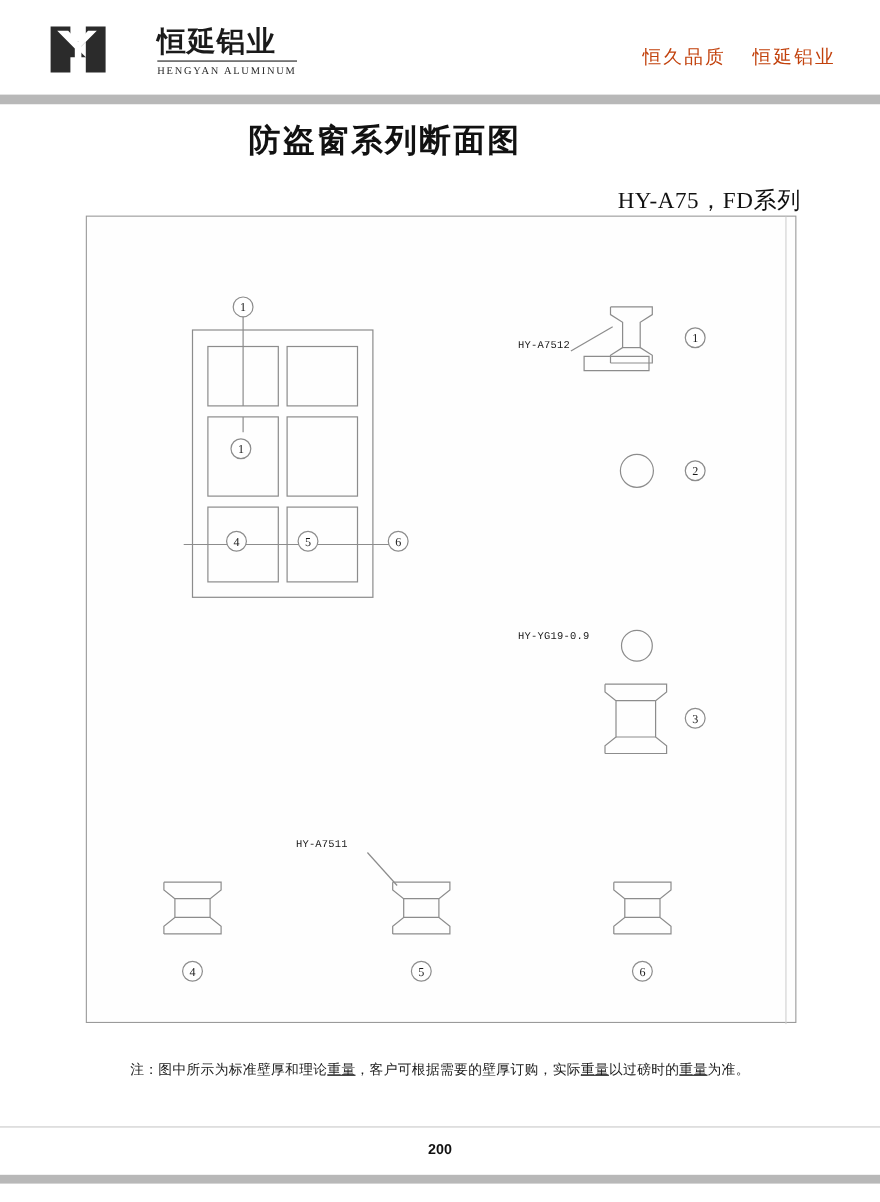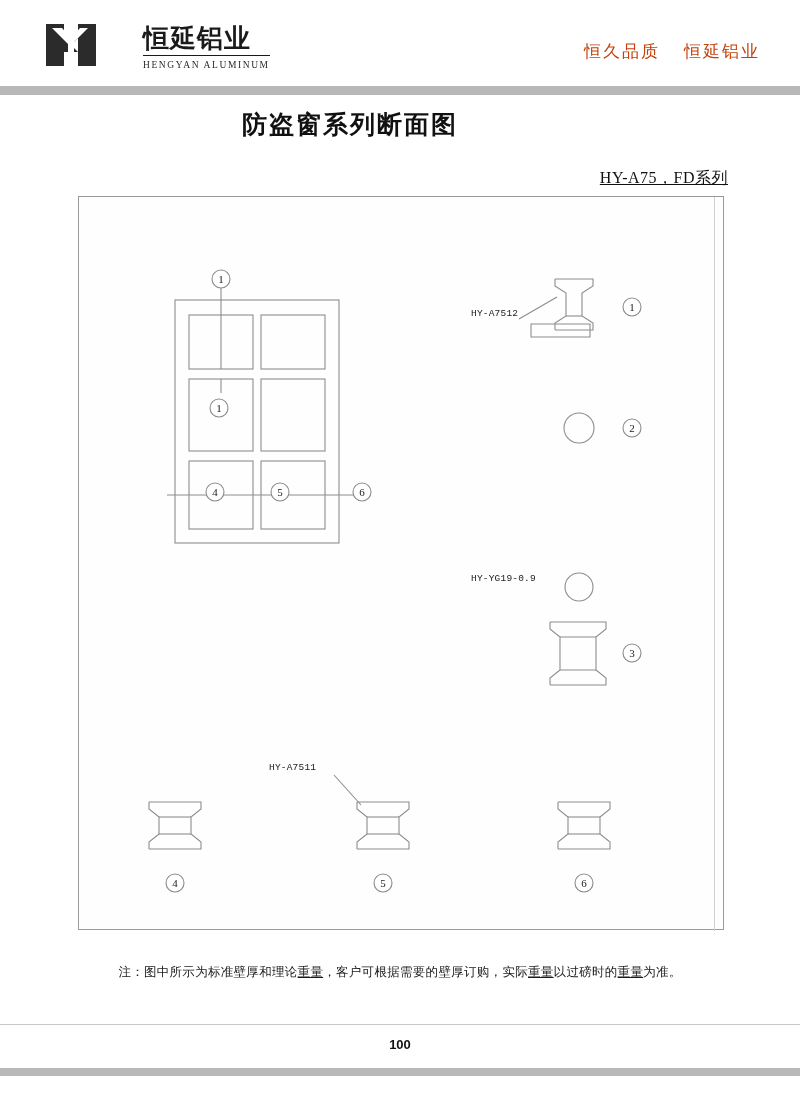--- a/index.html
+++ b/index.html
@@ -94,37 +94,36 @@
   }
 
   
   .page-title {
     position: absolute;
     left: 0;
     top: 108px;
     width: 700px;
     text-align: center;
     font-family: "DejaVu Sans", sans-serif;
-    font-size: 25px;
+    font-size: 29px;
     font-weight: bold;
     letter-spacing: 2px;
     color: #111;
   }
 
   
   .series-label {
     position: absolute;
     right: 72px;
     top: 168px;
     font-family: "Liberation Serif", serif;
-    font-size: 16px;
+    font-size: 21px;
     color: #111;
     letter-spacing: 0.5px;
     white-space: nowrap;
-    text-decoration: underline;
   }
 
   
   .drawing-frame {
     position: absolute;
     left: 78px;
     top: 196px;
     width: 646px;
     height: 734px;
     border: 1px solid #9a9a9a;
@@ -330,14 +329,14 @@
 
     </g>
   </svg>
 </div>
 
 <div class="note">
   <span>注：图中所示为标准壁厚和理论</span><u>重量</u><span>，客户可根据需要的壁厚订购，实际</span><u>重量</u><span>以过磅时的</span><u>重量</u><span>为准。</span>
 </div>
 
 <div class="footer-rule"></div>
-<div class="page-number">100</div>
+<div class="page-number">200</div>
 <div class="footer-band"></div>
 
 </body></html>

